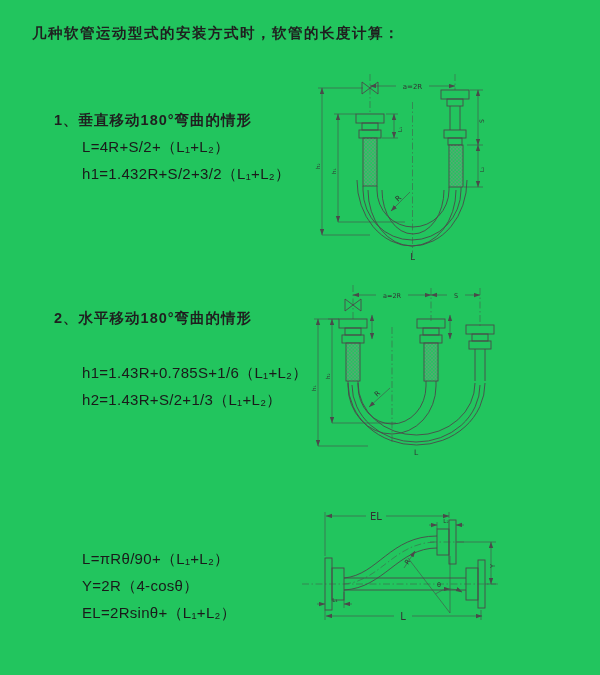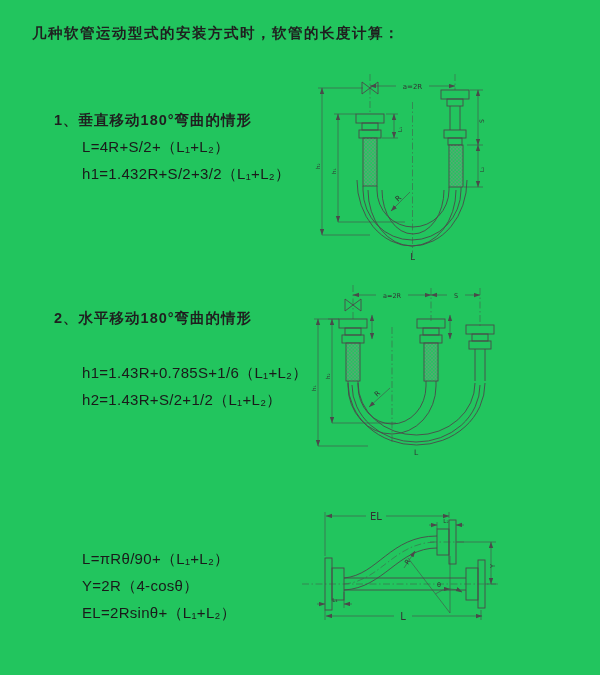--- a/index.html
+++ b/index.html
@@ -30,21 +30,21 @@
 <div class="page">
 
   <div class="title">几种软管运动型式的安装方式时，软管的长度计算：</div>
 
   <div class="sec-heading" style="top:111px">1、垂直移动180°弯曲的情形</div>
   <div class="formula" style="top:138px">L=4R+S/2+（L₁+L₂）</div>
   <div class="formula" style="top:165px">h1=1.432R+S/2+3/2（L₁+L₂）</div>
 
   <div class="sec-heading" style="top:309px">2、水平移动180°弯曲的情形</div>
   <div class="formula" style="top:364px">h1=1.43R+0.785S+1/6（L₁+L₂）</div>
-  <div class="formula" style="top:391px">h2=1.43R+S/2+1/2（L₁+L₂）</div>
+  <div class="formula" style="top:391px">h2=1.43R+S/2+1/3（L₁+L₂）</div>
 
   <div class="formula" style="top:550px">L=πRθ/90+（L₁+L₂）</div>
   <div class="formula" style="top:577px">Y=2R（4-cosθ）</div>
   <div class="formula" style="top:604px">EL=2Rsinθ+（L₁+L₂）</div>
 
   <svg class="diag" style="left:310px;top:72px" width="280" height="195" viewBox="0 0 280 195">
     <defs>
       <marker id="ar1" markerWidth="7" markerHeight="5" refX="6.2" refY="2.2" orient="auto" markerUnits="userSpaceOnUse">
         <path d="M0,0 L6.5,2.2 L0,4.4 Z" fill="#4a4a4a"></path>
       </marker>

